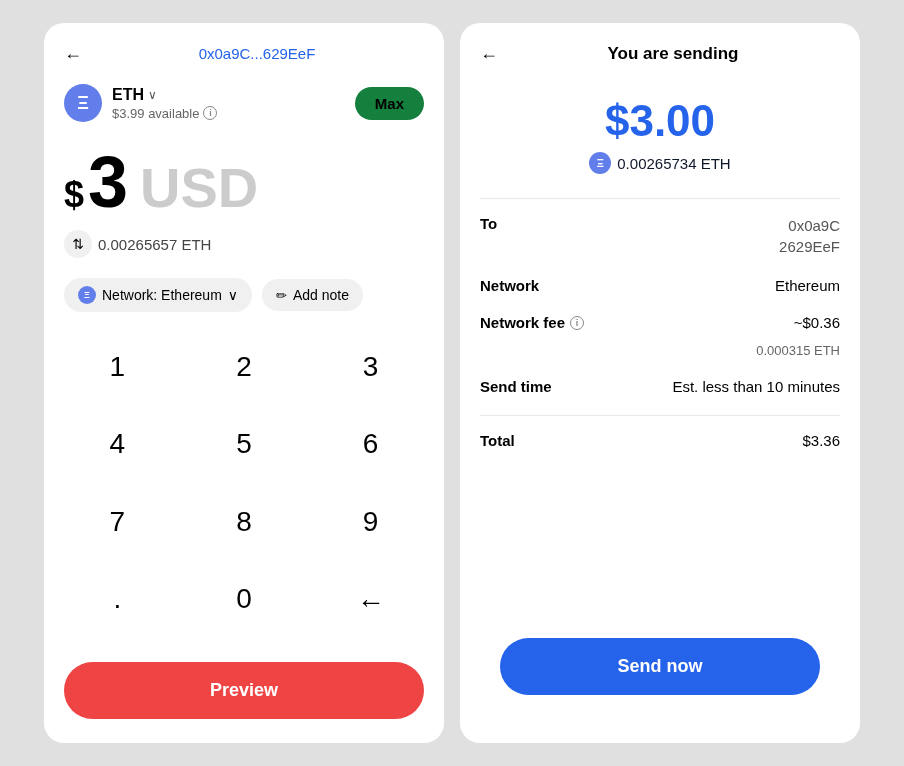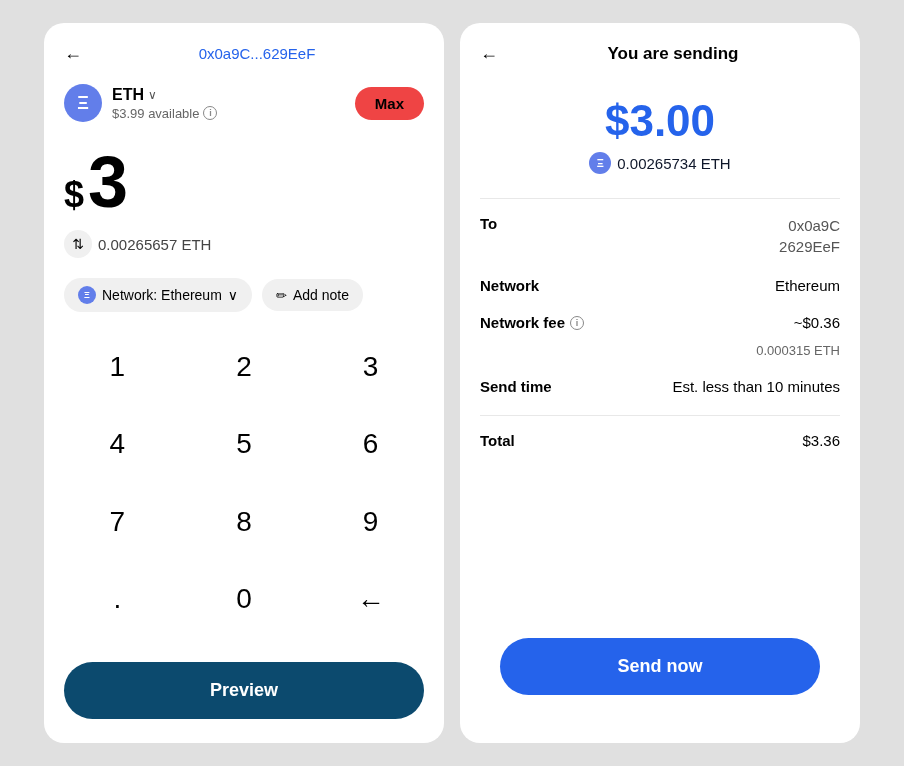--- a/index.html
+++ b/index.html
@@ -104,21 +104,21 @@
       border-radius: 50%;
       border: 1.5px solid #888;
       display: inline-flex;
       align-items: center;
       justify-content: center;
       font-size: 9px;
       color: #888;
       font-weight: bold;
     }
     .max-btn {
-      background: #ef4444;
+      background: #15803d;
       border: none;
       border-radius: 20px;
       padding: 8px 20px;
       font-size: 15px;
       font-weight: 600;
       cursor: pointer;
       color: #000;
     }
 
     .amount-display {
@@ -231,21 +231,21 @@
       font-weight: 400;
       cursor: pointer;
       border-radius: 8px;
       color: #000;
       background: none;
       border: none;
     }
 
     .preview-btn {
       margin: 24px 20px 24px 20px;
-      background: #0c4a6e;
+      background: #ef4444;
       color: white;
       border: none;
       border-radius: 30px;
       padding: 18px;
       font-size: 18px;
       font-weight: 600;
       cursor: pointer;
       width: calc(100% - 40px);
     }
 
@@ -375,20 +375,21 @@
             <span class="info-circle">i</span>
           </div>
         </div>
       </div>
       <button class="max-btn">Max</button>
     </div>
 
     <div class="amount-display">
       <span class="dollar-sign">$</span>
       <span class="amount-number">3</span>
+      <span class="amount-currency">USD</span>
     </div>
 
     <div class="eth-equivalent">
       <div class="swap-icon">⇅</div>
       <span class="eth-equiv-text">0.00265657 ETH</span>
     </div>
 
     <div class="options-row">
       <button class="network-btn">
         <div class="network-eth-icon">

